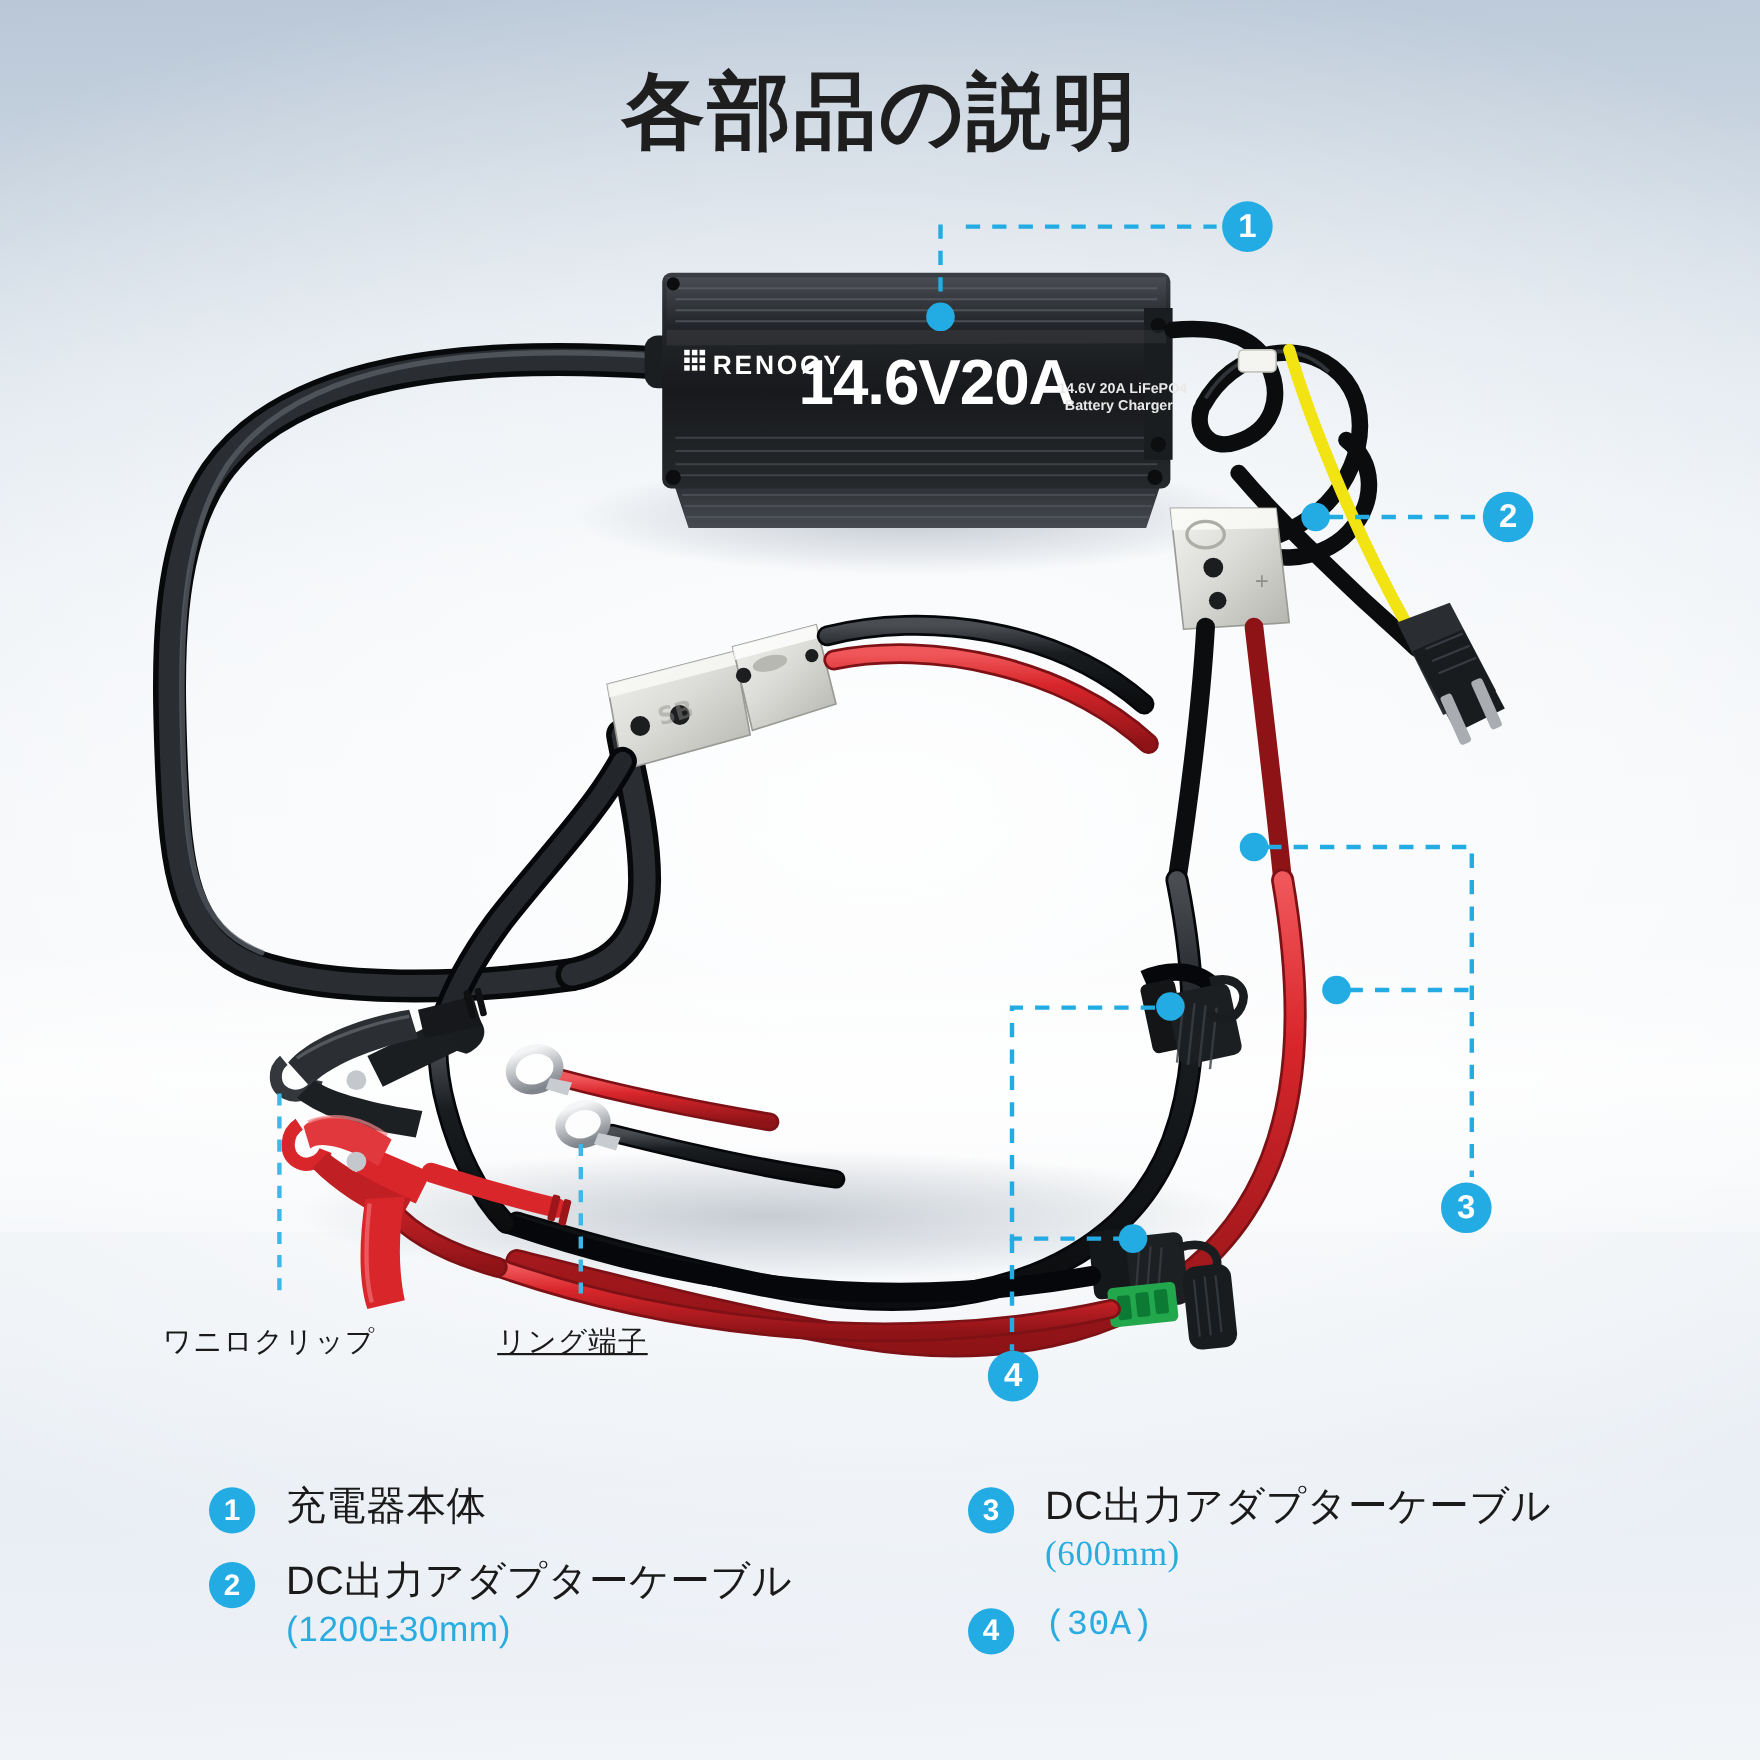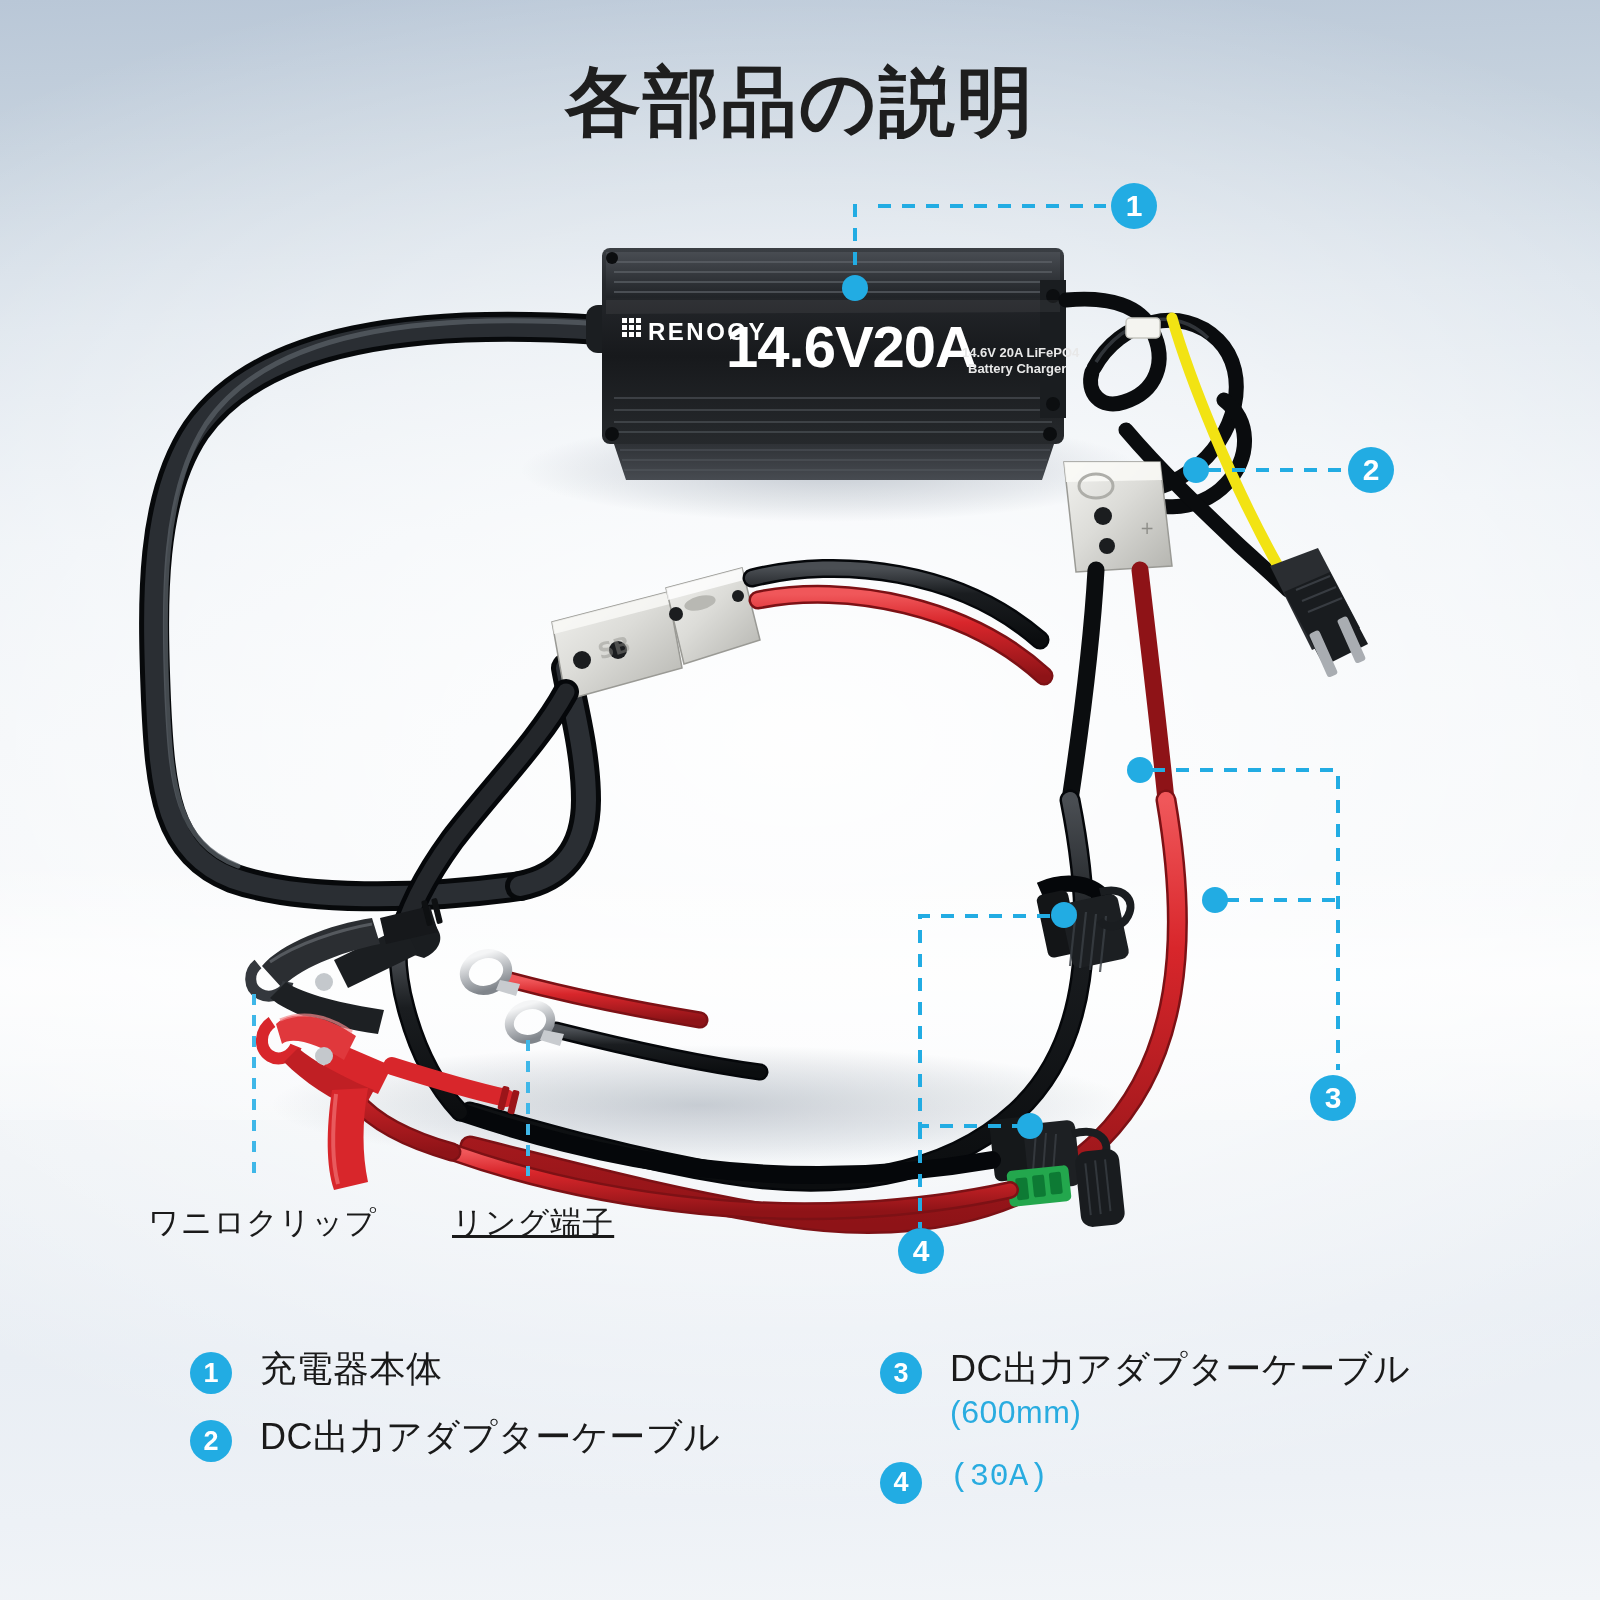--- a/index.html
+++ b/index.html
@@ -50,21 +50,21 @@
     box-shadow:0 0 0 0 rgba(0,0,0,0);
   }
   .badge.b1{left:1111px;top:183px;}
   .badge.b2{left:1348px;top:447px;}
   .badge.b3{left:1310px;top:1075px;}
   .badge.b4{left:898px;top:1228px;}
 
   
   .partlabel{
     position:absolute;
-    font-size:31px;
+    font-size:26px;
     color:#1a1a1a;
     white-space:nowrap;
     letter-spacing:1px;
   }
   .partlabel.pl-clip{left:148px;top:1202px;}
   .partlabel.pl-ring{left:452px;top:1202px;text-decoration:underline;}
 
   
   .legend{
     position:absolute;left:0;top:1332px;width:1600px;height:268px;
@@ -443,28 +443,29 @@
   <div class="legend">
 
     <div class="legcol left">
       <div class="legitem">
         <div class="legdot" style="background: rgb(34, 172, 227);">1</div>
         <div class="legname">充電器本体</div>
       </div>
       <div class="legitem">
         <div class="legdot" style="background: rgb(34, 172, 227);">2</div>
         <div class="legname">DC出力アダプターケーブル</div>
+        <div class="legspec" style="color: rgb(41, 172, 224);">(1200±30mm)</div>
       </div>
     </div>
 
     <div class="legcol right">
       <div class="legitem">
         <div class="legdot" style="background: rgb(34, 172, 227);">3</div>
         <div class="legname">DC出力アダプターケーブル</div>
-        <div class="legspec" style="color: rgb(41, 172, 224);">(600mm)</div>
+        <div class="legspec" style="color: rgb(41, 172, 224); font-family: Liberation Serif, serif;">(600mm)</div>
       </div>
       <div class="legitem">
         <div class="legdot" style="background: rgb(34, 172, 227);">4</div>
         <div class="legspec" style="color: rgb(41, 172, 224); font-family: Liberation Mono, monospace;">(30A)</div>
       </div>
     </div>
 
   </div>
 
 </div>

